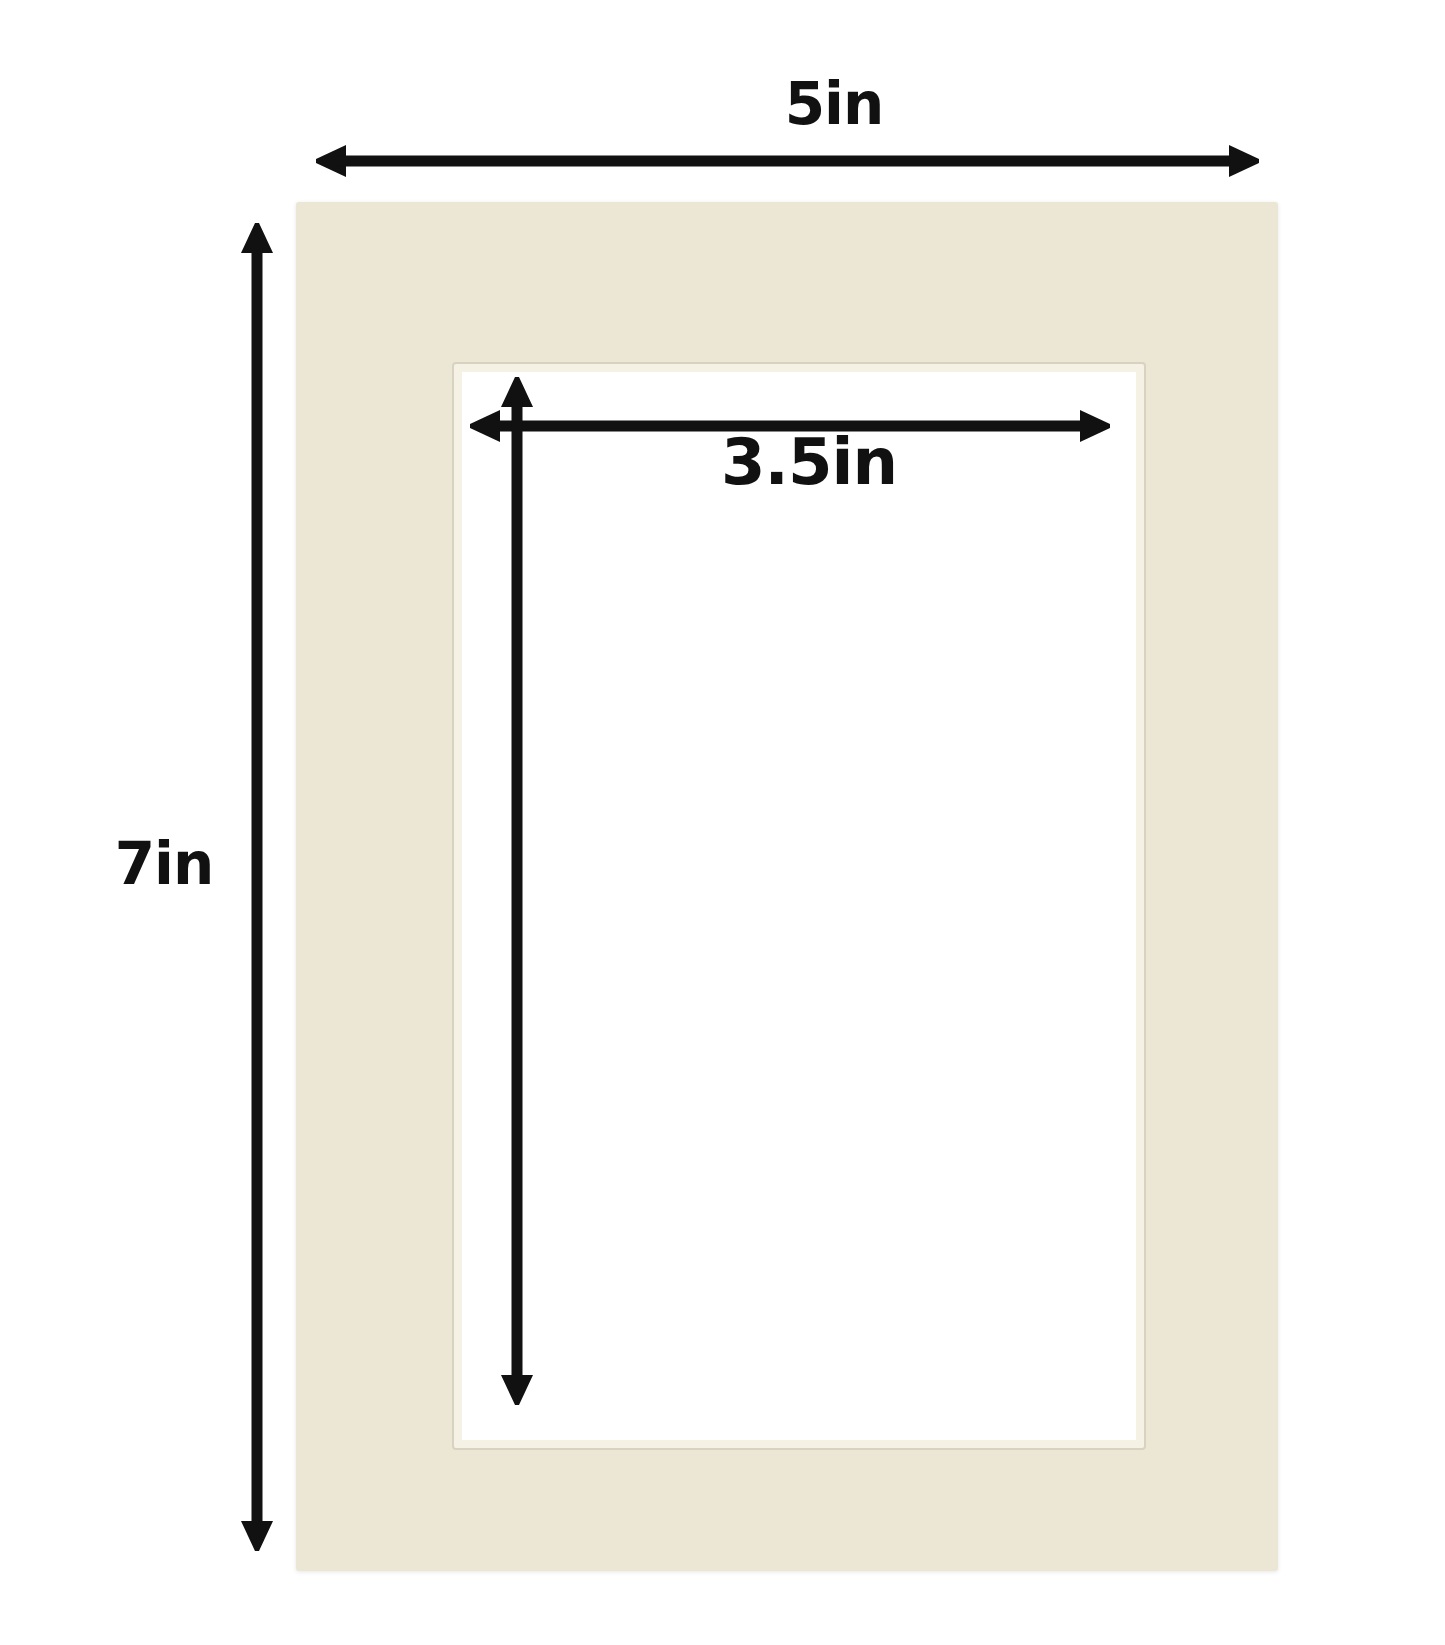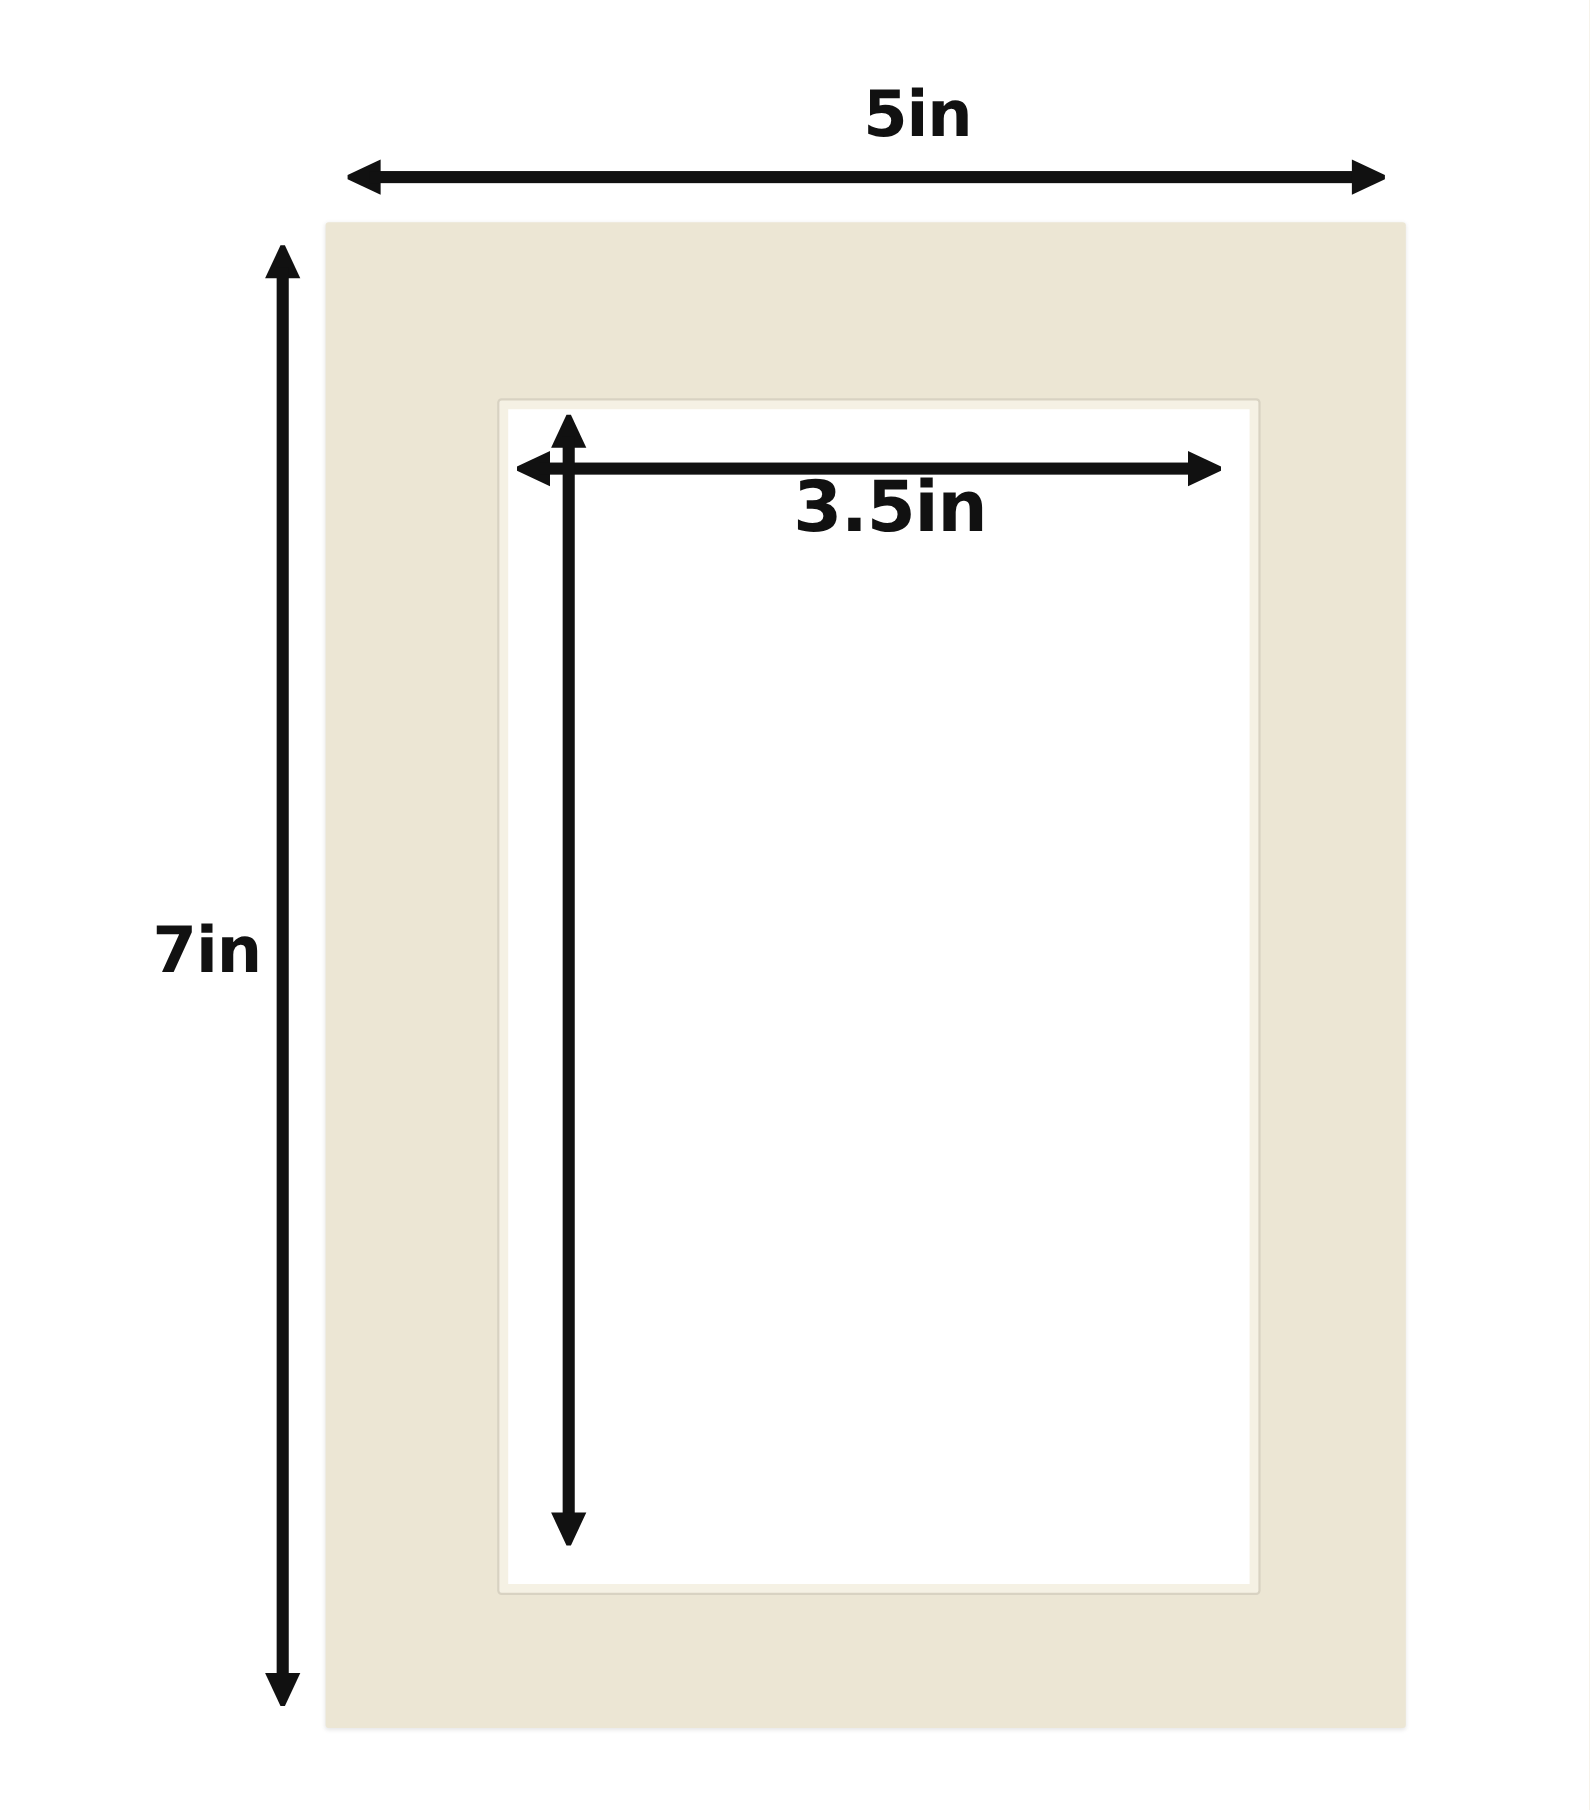--- a/index.html
+++ b/index.html
@@ -90,21 +90,21 @@
   .dim-label {
     position: absolute; z-index: 6;
     transform: translate(-50%, -50%);
     font-weight: 700;
     color: var(--arrow);
     letter-spacing: -1px;
     white-space: nowrap;
     line-height: 1;
   }
   #label-outer-width  { left: 770px; top: 40px;  font-size: 58px; }
-  #label-outer-height { left: 124px; top: 800px; font-size: 58px; }
+  #label-outer-height { left: 100px; top: 800px; font-size: 58px; }
   #label-inner-width  { left: 745px; top: 398px; font-size: 64px; text-align: center; }
   #label-inner-height { left: 533px; top: 808px; font-size: 64px; }
 </style>
 </head>
 <body>
 
 <div class="canvas">
 
   <div class="mat">
     <div class="opening"></div>

